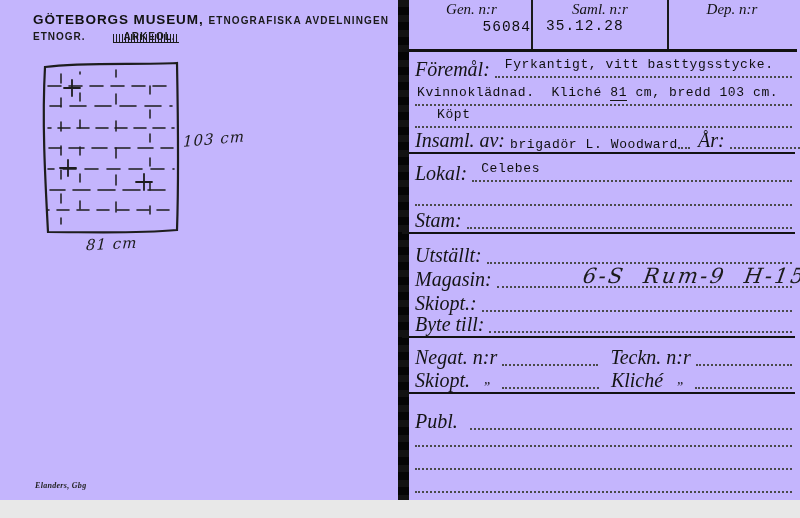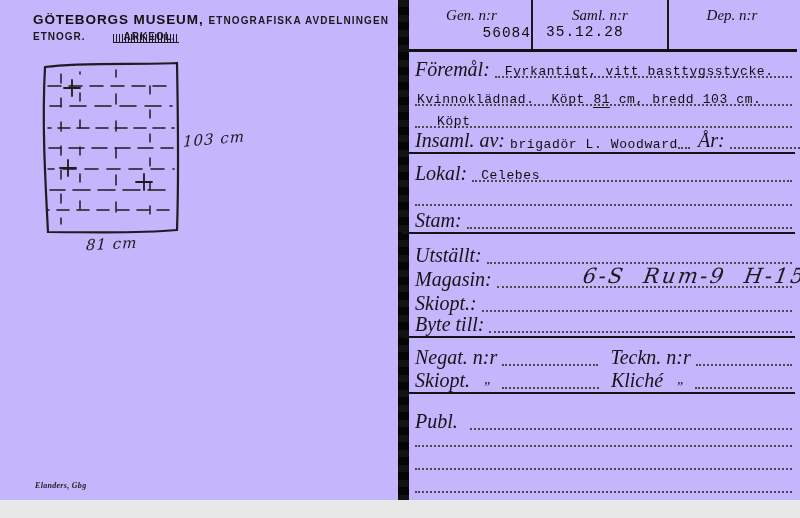--- a/index.html
+++ b/index.html
@@ -32,32 +32,32 @@
   .edge-bar{position:absolute;left:398px;top:0;width:11px;height:518px;
             background:repeating-linear-gradient(180deg,#131313 0 7px,#050505 7px 15px);}
 
   
   .form{position:absolute;left:412px;top:0;width:383px;height:518px;}
   .form-head{position:absolute;left:0;top:0;width:383px;height:49px;display:flex;}
   .fh-cell{position:relative;height:100%;}
   .fh-cell.c1{width:119px;}
   .fh-cell.c2{width:134px;border-left:2px solid #1a1a1a;border-right:2px solid #1a1a1a;}
   .fh-cell.c3{flex:1;}
-  .fh-lbl{display:block;text-align:center;font-style:italic;font-size:15px;padding-top:7px;color:#121212;}
+  .fh-lbl{display:block;text-align:center;font-style:italic;font-size:15px;padding-top:1px;color:#121212;}
   .fh-val{display:block;font-family:"Liberation Mono",monospace;font-size:14.5px;
           letter-spacing:1px;color:#0e0e0e;}
   .c1 .fh-val{text-align:right;margin-top:1px;}
   .c2 .fh-val{padding-left:13px;margin-top:0;}
   .head-rule{position:absolute;left:-10px;top:49px;width:395px;height:3px;background:#111;}
 
   .row{position:absolute;left:3px;width:377px;height:20px;display:flex;align-items:flex-end;}
   .lbl{font-style:italic;font-size:20px;color:#141414;white-space:pre;padding-right:5px;
        line-height:1;transform:translateY(1px);}
   .fill{flex:1;border-bottom:2px dotted #4a4a4a;height:100%;display:flex;
-        align-items:flex-end;position:relative;min-width:12px;}
+        position:relative;min-width:12px;}
   .fill.fixed{flex:0 0 auto;}
   .tw{font-family:"Liberation Mono",monospace;font-size:13px;letter-spacing:0.6px;
       color:#0f0f0f;white-space:pre;line-height:1;transform:translateY(2px);}
   .u81{border-bottom:1.5px solid #161616;}
   .rule{position:absolute;left:-10px;width:393px;height:2px;background:#131313;}
   .mag-val{position:absolute;left:86px;bottom:-2px;font-size:21px;letter-spacing:2.5px;
            transform:skewX(-9deg);white-space:pre;}
   .ditto{font-size:14px;padding:0 10px 0 9px;transform:translateY(-2px);color:#141414;}
 </style>
 </head>
@@ -119,21 +119,21 @@
     <div class="head-rule"></div>
 
     <div class="row" style="top:58px">
       <span class="lbl">Föremål:</span>
       <span class="fill">
         <span class="tw" style="padding-left:10px">Fyrkantigt, vitt basttygsstycke.</span>
       </span>
     </div>
     <div class="row" style="top:86px">
       <span class="fill">
-        <span class="tw" style="padding-left:2px"><span>Kvinnoklädnad.  Köpt </span><span class="u81">81</span><span> cm, bredd 103 cm.</span></span>
+        <span class="tw" style="padding-left:2px"><span>Kvinnoklädnad.  Kliché </span><span class="u81">81</span><span> cm, bredd 103 cm.</span></span>
       </span>
     </div>
     <div class="row" style="top:108px">
       <span class="fill">
         <span class="tw" style="padding-left:22px">Köpt</span>
       </span>
     </div>
 
     <div class="row" style="top:130px;height:19px">
       <span class="lbl">Insaml. av:</span>

